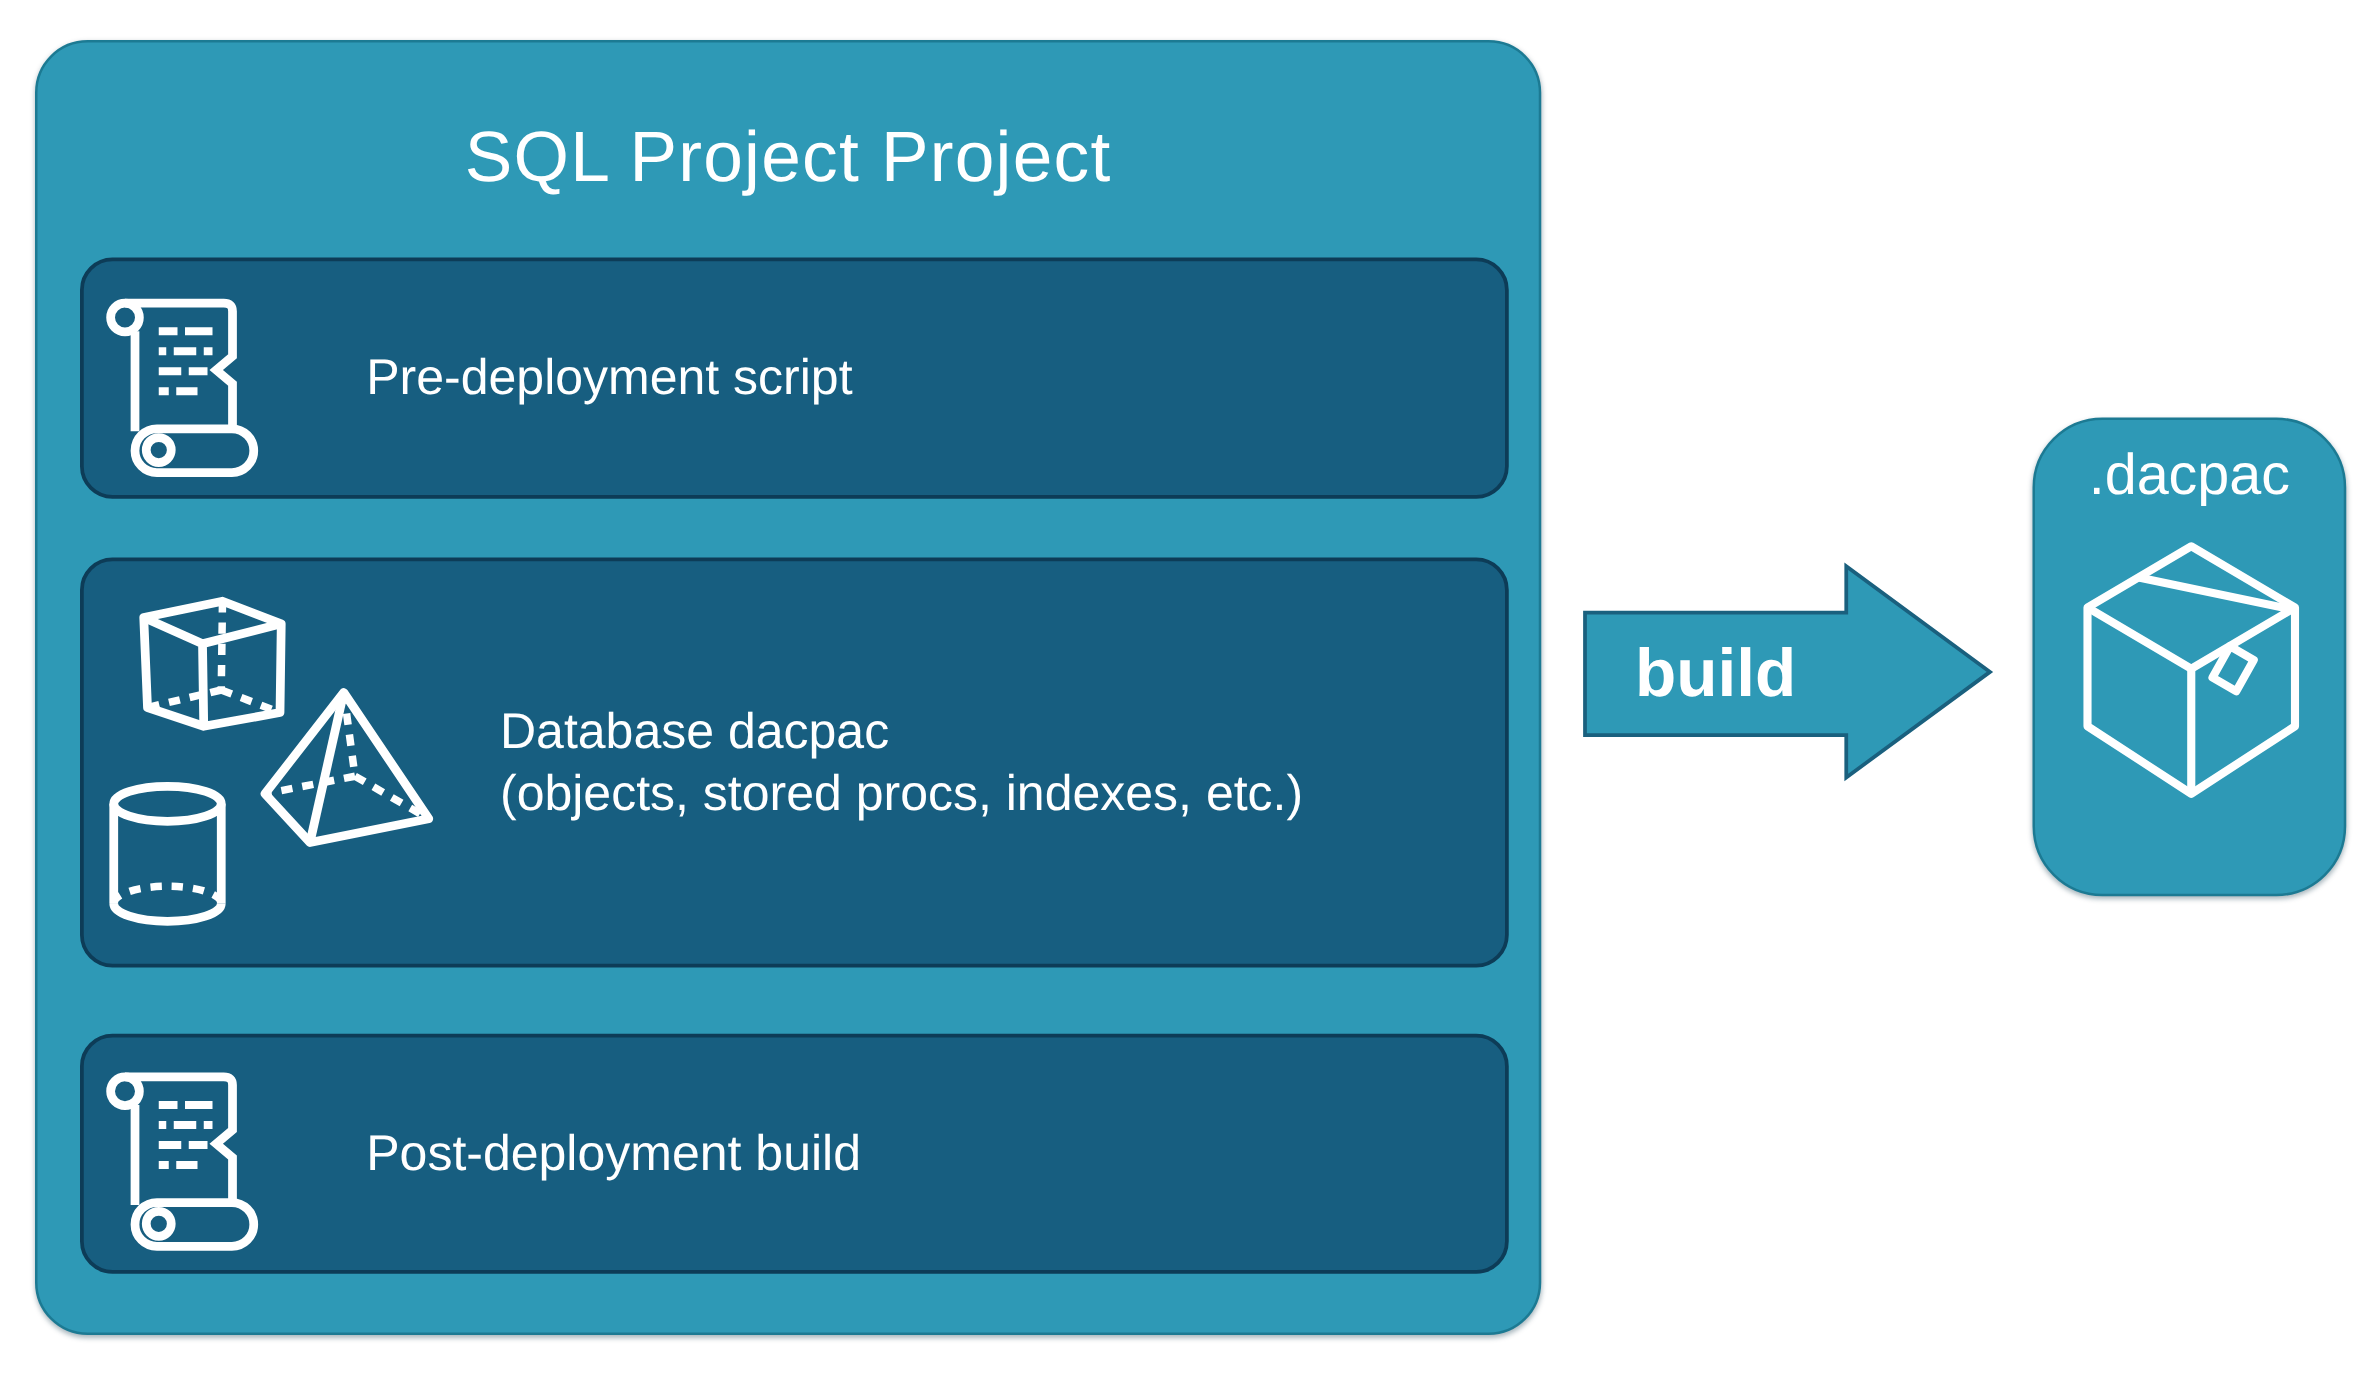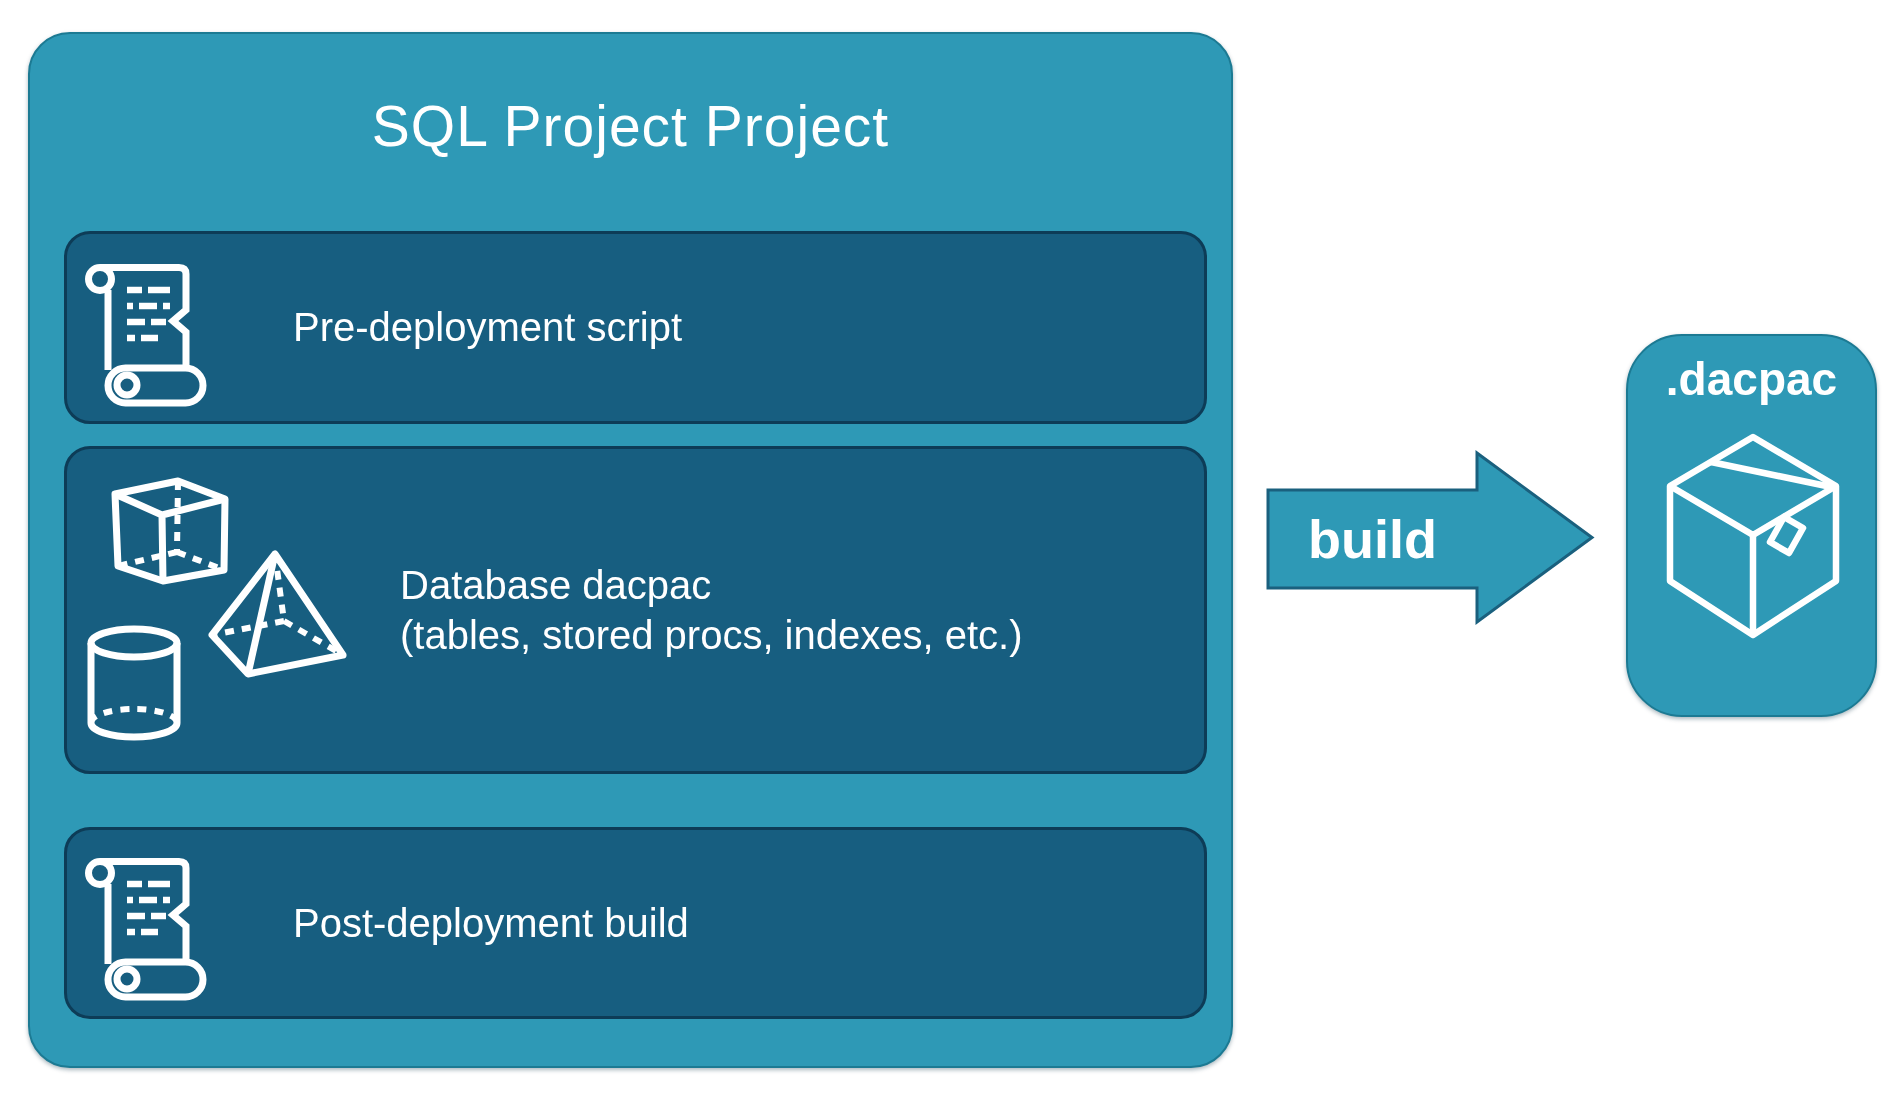--- a/index.html
+++ b/index.html
@@ -32,21 +32,21 @@
     color:var(--text-white);
     font-size:57px;font-weight:400;letter-spacing:1px;
     line-height:1.15;
   }
   .panel{
     position:absolute;left:34px;width:1143px;
     background:var(--panel-dark);
     border:3px solid var(--panel-border);
     border-radius:26px;
   }
-  .panel-pre{top:172px;height:193px;margin-top:25px;}
+  .panel-pre{top:172px;height:193px;}
   .panel-objects{top:412px;height:328px;}
   .panel-post{top:793px;height:192px;}
   .panel-label{
     position:absolute;left:226px;top:0;height:100%;
     display:flex;align-items:center;
     color:var(--text-white);font-size:40px;font-weight:400;
     white-space:nowrap;
   }
   .panel-label-multiline{
     position:absolute;left:333px;top:0;height:100%;
@@ -71,21 +71,21 @@
   .dacpac-box{
     position:absolute;left:1626px;top:334px;width:251px;height:383px;
     background:var(--outer-teal);
     border:2px solid var(--outline-teal);
     border-radius:56px;
     box-shadow:0 2px 4px rgba(10,50,70,.35);
   }
   .dacpac-label{
     position:absolute;top:16px;left:0;width:100%;
     text-align:center;
-    color:var(--text-white);font-size:46px;font-weight:700;
+    color:var(--text-white);font-size:46px;font-weight:400;
   }
   .package-icon{position:absolute;left:35px;top:95px;width:180px;height:210px;}
   svg{display:block;overflow:visible;}
 </style>
 </head>
 <body>
 
 <div class="project-container">
   <div class="project-title">SQL Project Project</div>
 
@@ -126,21 +126,21 @@
     <span class="cylinder-icon">
       <svg width="94" height="116" viewBox="0 0 94 116" fill="none" stroke="#FFFFFF" stroke-width="7">
         <ellipse cx="47" cy="18" rx="43" ry="14"></ellipse>
         <path d="M4 18 V98 M90 18 V98"></path>
         <path d="M4 98 A43 14 0 0 0 90 98"></path>
         <path d="M4 98 A43 14 0 0 1 90 98" stroke-dasharray="9 8" stroke-width="6"></path>
       </svg>
     </span>
     <div class="panel-label-multiline">
       <span>Database dacpac</span>
-      <span>(tables, stored procs, indexes, etc.)</span>
+      <span>(objects, stored procs, indexes, etc.)</span>
     </div>
   </div>
 
   <div class="panel panel-post">
     <span class="scroll-icon">
       <svg width="124" height="148" viewBox="0 0 124 148" fill="none" stroke="#FFFFFF" stroke-width="7">
         <circle cx="17" cy="21" r="11.5"></circle>
         <path d="M17 9.5 H96 Q103 9.5 103 16 V52 L90 63 L103 74 V112"></path>
         <path d="M25 32 V112"></path>
         <rect x="25" y="110" width="95" height="35" rx="17.5"></rect>

